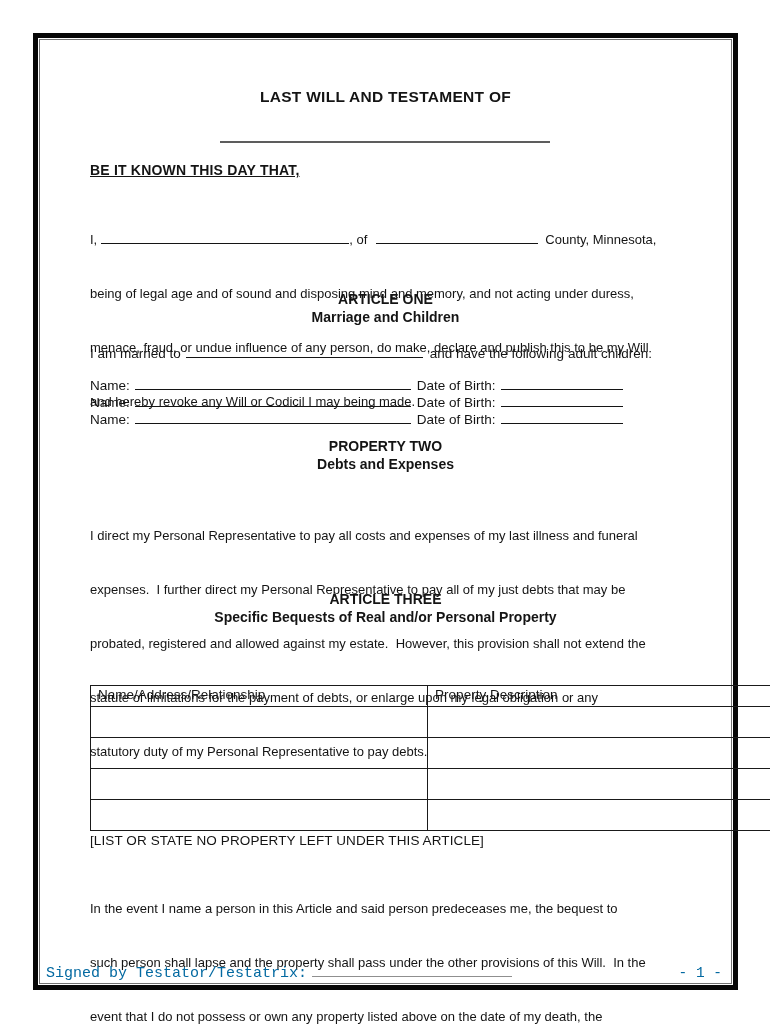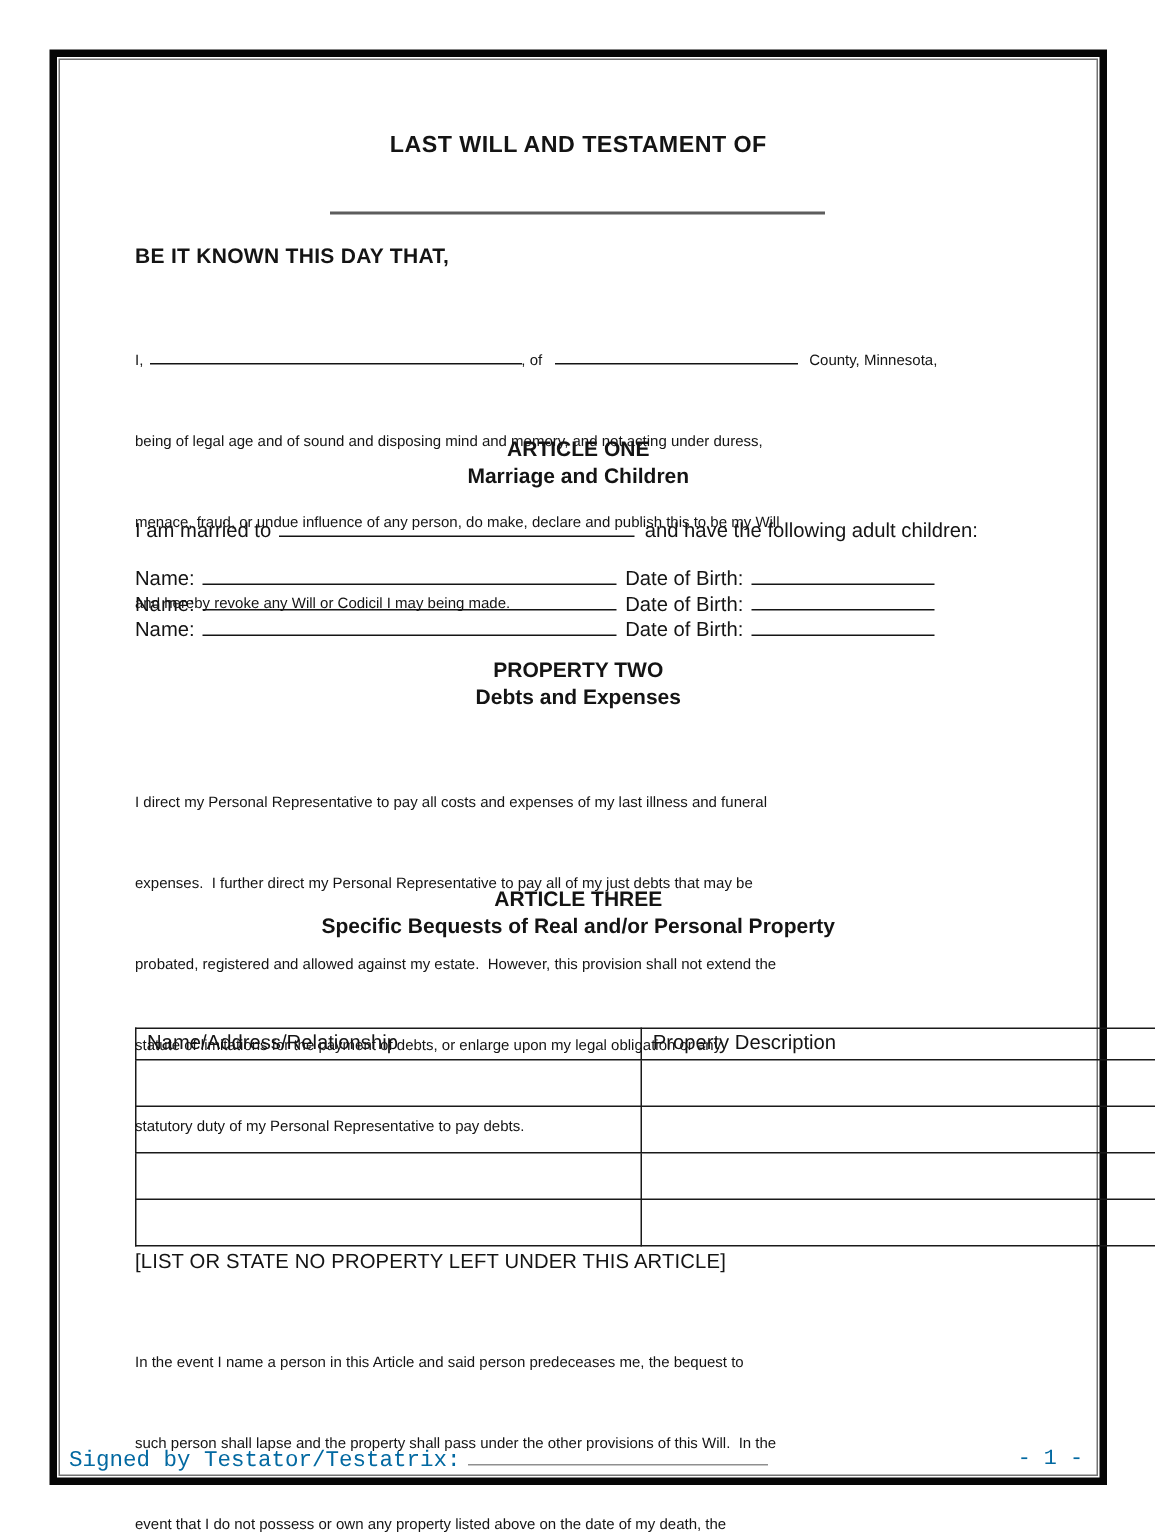--- a/index.html
+++ b/index.html
@@ -20,23 +20,23 @@
   .abs { position:absolute; }
   .centered { left:0; right:0; text-align:center; }
   .doc-title {
     top:48px; font-size:15.5px; font-weight:bold; letter-spacing:0.3px;
   }
   .title-underline {
     top:101px; left:180px; width:330px; height:0;
     border-top:2.5px solid #5d5d5d;
   }
   .known {
-    top:122px; left:50px; font-size:14px; font-weight:bold; letter-spacing:0.2px;
+    top:122px; left:50px; font-size:14px; font-weight:bold; letter-spacing:0.2px;text-decoration:underline;
   }
-  .para { left:50px; width:596px; font-size:10px; line-height:18px; white-space:pre-wrap; }
+  .para { left:50px; width:596px; font-size:13px; line-height:18px; white-space:pre-wrap; }
   .p1 { top:155px; }
   .p2 { top:451px; }
   .p3 { top:602px; }
   .p4 { top:824px; }
   .heading2 { font-size:14px; font-weight:bold; line-height:18px; }
   .art1 { top:250px;text-align:center; }
   .art2 { top:397px; }
   .art3 { top:550px; }
   .married-line { top:306px; left:50px; font-size:13.5px; }
   .name-rows { top:337px; left:50px; font-size:13.5px; line-height:17px; }

